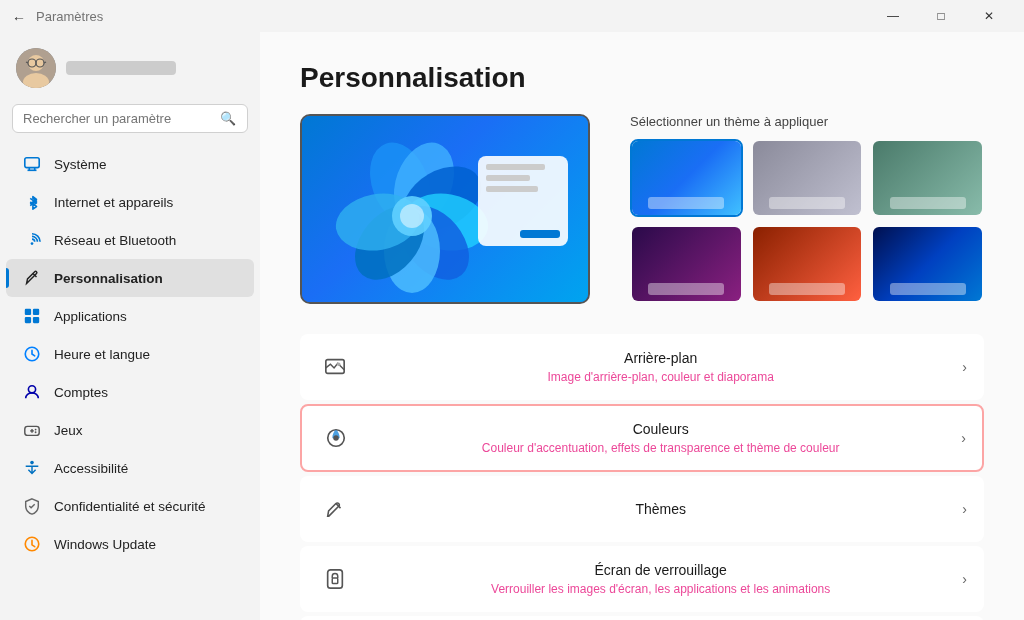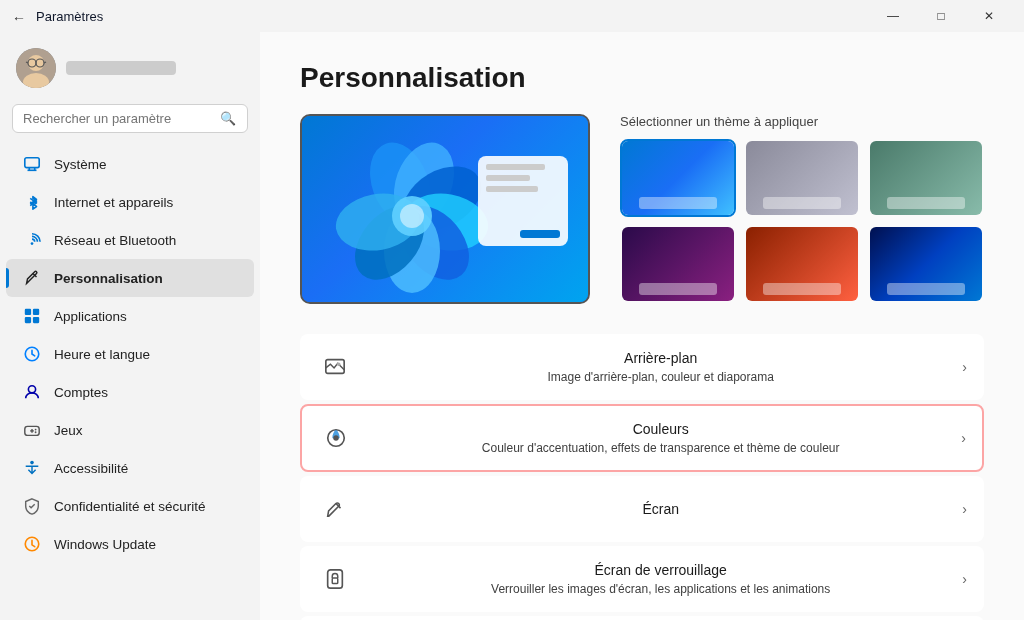--- a/index.html
+++ b/index.html
@@ -28,21 +28,21 @@
     }
     .titlebar-back {
       font-size: 14px;
       cursor: pointer;
       color: #333;
       display: flex;
       align-items: center;
     }
     .titlebar-title {
       font-size: 13px;
-      color: #0f172a;
+      color: #737373;
       text-align: right;
     }
     .titlebar-controls {
       display: flex;
       align-items: center;
       gap: 2px;
     }
     .titlebar-btn {
       width: 46px;
       height: 32px;
@@ -152,21 +152,21 @@
     .page-title {
       font-size: 28px;
       font-weight: 600;
       color: #1a1a1a;
       margin-bottom: 20px;
     }
 
     
     .theme-section {
       display: flex;
-      gap: 30px;
+      gap: 40px;
       margin-bottom: 30px;
       align-items: flex-start;
     }
     .theme-preview {
       width: 290px;
       height: 190px;
       border-radius: 10px;
       background: #1a6ef5;
       flex-shrink: 0;
       overflow: hidden;
@@ -286,21 +286,21 @@
     .settings-item-text {
       flex: 1;
     }
     .settings-item-title {
       font-size: 14px;
       font-weight: 500;
       color: #1a1a1a;
     }
     .settings-item-subtitle {
       font-size: 12px;
-      color: #404040;
+      color: #ec4899;
       margin-top: 4px;
     }
     .settings-item-chevron {
       color: #666;
       font-size: 14px;
       margin-left: 8px;
     }
 
     
     .nav-item.active::before {
@@ -575,21 +575,21 @@
     <div class="settings-item-chevron">›</div>
   </div>
         <div class="settings-item">
     <div class="settings-item-icon">
             <svg viewBox="0 0 24 24" fill="none">
               <path d="M5 20l3-3 8-8a2 2 0 0 0-3-3L5 14 4 20z" stroke="#555" stroke-width="1.7"></path>
               <line x1="13" y1="6" x2="18" y2="11" stroke="#555" stroke-width="1.7"></line>
             </svg>
           </div>
     <div class="settings-item-text">
-      <div class="settings-item-title">Écran</div>
+      <div class="settings-item-title">Thèmes</div>
     </div>
     <div class="settings-item-chevron">›</div>
   </div>
         <div class="settings-item">
     <div class="settings-item-icon">
             <svg viewBox="0 0 24 24" fill="none">
               <rect x="4" y="2" width="16" height="20" rx="3" stroke="#555" stroke-width="1.8"></rect>
               <rect x="9" y="11" width="6" height="6" rx="1" stroke="#555" stroke-width="1.6"></rect>
               <path d="M9 11V9a3 3 0 0 1 6 0v2" stroke="#555" stroke-width="1.6"></path>
             </svg>

